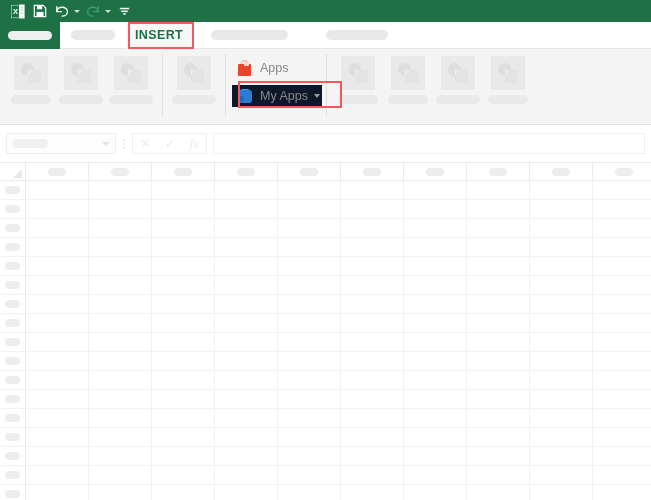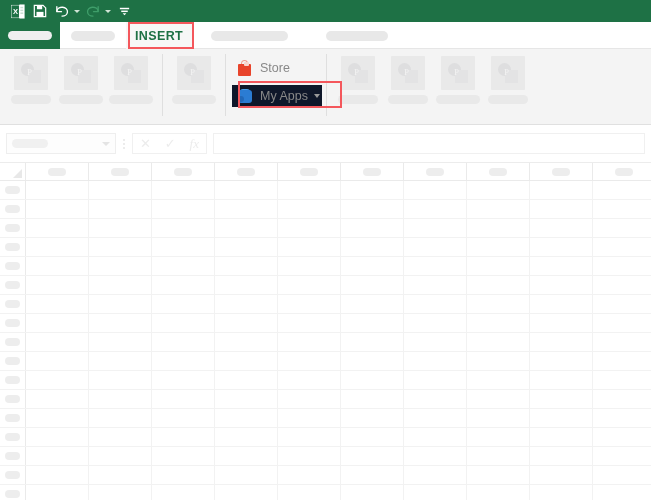--- a/index.html
+++ b/index.html
@@ -63,21 +63,21 @@
   
   .tabstrip {
     position: absolute;
     left: 0; top: 22px;
     width: 651px;
     height: 27px;
     background: #ffffff;
     border-bottom: 1px solid #e6e6e6;
     box-sizing: border-box;
     display: flex;
-    align-items: flex-start;
+    align-items: center;
   }
   .tab {
     display: flex;
     align-items: center;
     justify-content: center;
     height: 27px;
     box-sizing: border-box;
     position: relative;
   }
   .tab.file {
@@ -571,21 +571,21 @@
 
       <div class="rsep"></div>
 
       <div class="rgroup addins">
         <div class="addin-row">
           <span class="addin-icon">
             <span class="bag-handle"></span>
             <span class="bag-body"></span>
             <span class="bag-tag"></span>
           </span>
-          <span class="addin-text">Store</span>
+          <span class="addin-text">Apps</span>
         </div>
         <div class="addin-row myapps">
           <span class="addin-icon">
             <span class="box-top"></span>
             <span class="box-main"></span>
             <span class="box-dot"></span>
           </span>
           <span class="addin-text">My Apps</span>
           <span class="addin-caret"></span>
         </div>

